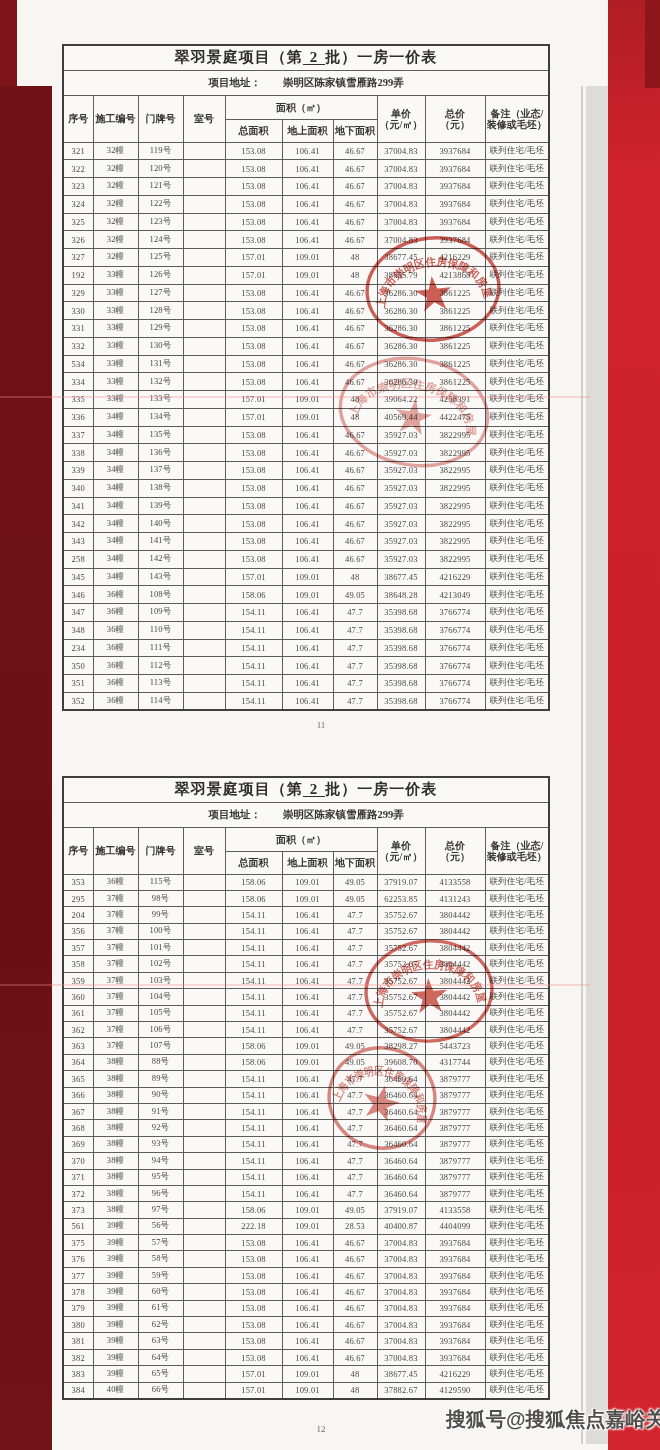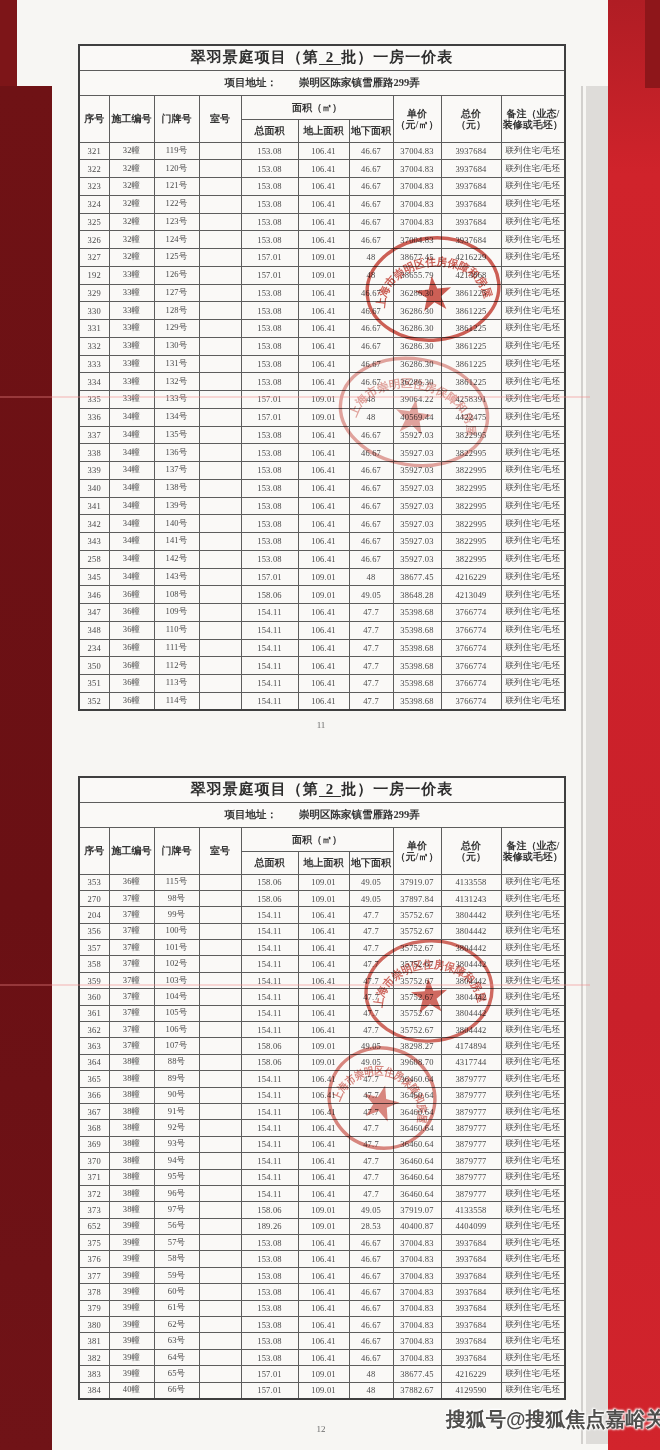--- a/index.html
+++ b/index.html
@@ -7,21 +7,21 @@
   body{position:relative;background:#f7f6f3;font-family:"Liberation Serif","DejaVu Serif",serif;color:#3d3d3d}
   .band{position:absolute;z-index:1}
   #left-sliver{left:0;top:0;width:17px;height:90px;background:#7d1518}
   #left-band{left:0;top:86px;width:52px;height:1364px;background:linear-gradient(180deg,#6f1215,#6a1014 60%,#701317)}
   #right-band{left:608px;top:0;width:52px;height:1450px;background:linear-gradient(180deg,#b01d24,#d0232b 12%,#c9202a 70%,#d2242c)}
   #right-corner{left:645px;top:0;width:15px;height:88px;background:#8e161a}
   #gray-strip{left:586px;top:86px;width:22px;height:1358px;background:#dedcd9}
   #fold-line{left:581px;top:86px;width:2px;height:1358px;background:#d2d0cd}
   .artifact{position:absolute;left:0;width:590px;height:2px;background:rgba(244,140,140,.32);z-index:6}
 
-  .sheet{position:absolute;left:78px;width:486px;z-index:3}
+  .sheet{position:absolute;left:62px;width:486px;z-index:3}
   #sheet1{top:44px}
   #sheet2{top:776px}
   table{border-collapse:collapse;table-layout:fixed;width:486px;background:rgba(255,255,255,.35)}
   td,th{border:1px solid #5d5d5d;overflow:hidden;white-space:nowrap;text-align:center;vertical-align:middle;font-weight:normal}
   table{border:2px solid #3f3f3f}
   .title-cell{height:25px;font-size:15px;font-weight:bold;color:#2e2e2e;letter-spacing:1px}
   .batch{display:inline-block;border-bottom:1.5px solid #2e2e2e;padding:0 7px;line-height:13px}
   .addr-cell{height:25px;font-size:10.5px;font-weight:bold;color:#333}
   .addr-cell .lbl{margin-right:22px}
   .h1 td,.h2 td{font-size:10px;font-weight:bold;color:#333;line-height:11px}
@@ -240,21 +240,21 @@
           <td>130号</td>
           <td></td>
           <td>153.08</td>
           <td>106.41</td>
           <td>46.67</td>
           <td>36286.30</td>
           <td>3861225</td>
           <td>联列住宅/毛坯</td>
         </tr>
         <tr>
-          <td>333</td>
+          <td>534</td>
           <td>33幢</td>
           <td>131号</td>
           <td></td>
           <td>153.08</td>
           <td>106.41</td>
           <td>46.67</td>
           <td>36286.30</td>
           <td>3861225</td>
           <td>联列住宅/毛坯</td>
         </tr>
@@ -544,28 +544,28 @@
           <td>115号</td>
           <td></td>
           <td>158.06</td>
           <td>109.01</td>
           <td>49.05</td>
           <td>37919.07</td>
           <td>4133558</td>
           <td>联列住宅/毛坯</td>
         </tr>
         <tr>
-          <td>270</td>
+          <td>295</td>
           <td>37幢</td>
           <td>98号</td>
           <td></td>
           <td>158.06</td>
           <td>109.01</td>
           <td>49.05</td>
-          <td>37897.84</td>
+          <td>62253.85</td>
           <td>4131243</td>
           <td>联列住宅/毛坯</td>
         </tr>
         <tr>
           <td>204</td>
           <td>37幢</td>
           <td>99号</td>
           <td></td>
           <td>154.11</td>
           <td>106.41</td>
@@ -660,21 +660,21 @@
         </tr>
         <tr>
           <td>363</td>
           <td>37幢</td>
           <td>107号</td>
           <td></td>
           <td>158.06</td>
           <td>109.01</td>
           <td>49.05</td>
           <td>38298.27</td>
-          <td>4174894</td>
+          <td>5443723</td>
           <td>联列住宅/毛坯</td>
         </tr>
         <tr>
           <td>364</td>
           <td>38幢</td>
           <td>88号</td>
           <td></td>
           <td>158.06</td>
           <td>109.01</td>
           <td>49.05</td>
@@ -784,25 +784,25 @@
           <td>97号</td>
           <td></td>
           <td>158.06</td>
           <td>109.01</td>
           <td>49.05</td>
           <td>37919.07</td>
           <td>4133558</td>
           <td>联列住宅/毛坯</td>
         </tr>
         <tr>
-          <td>652</td>
+          <td>561</td>
           <td>39幢</td>
           <td>56号</td>
           <td></td>
-          <td>189.26</td>
+          <td>222.18</td>
           <td>109.01</td>
           <td>28.53</td>
           <td>40400.87</td>
           <td>4404099</td>
           <td>联列住宅/毛坯</td>
         </tr>
         <tr>
           <td>375</td>
           <td>39幢</td>
           <td>57号</td>

